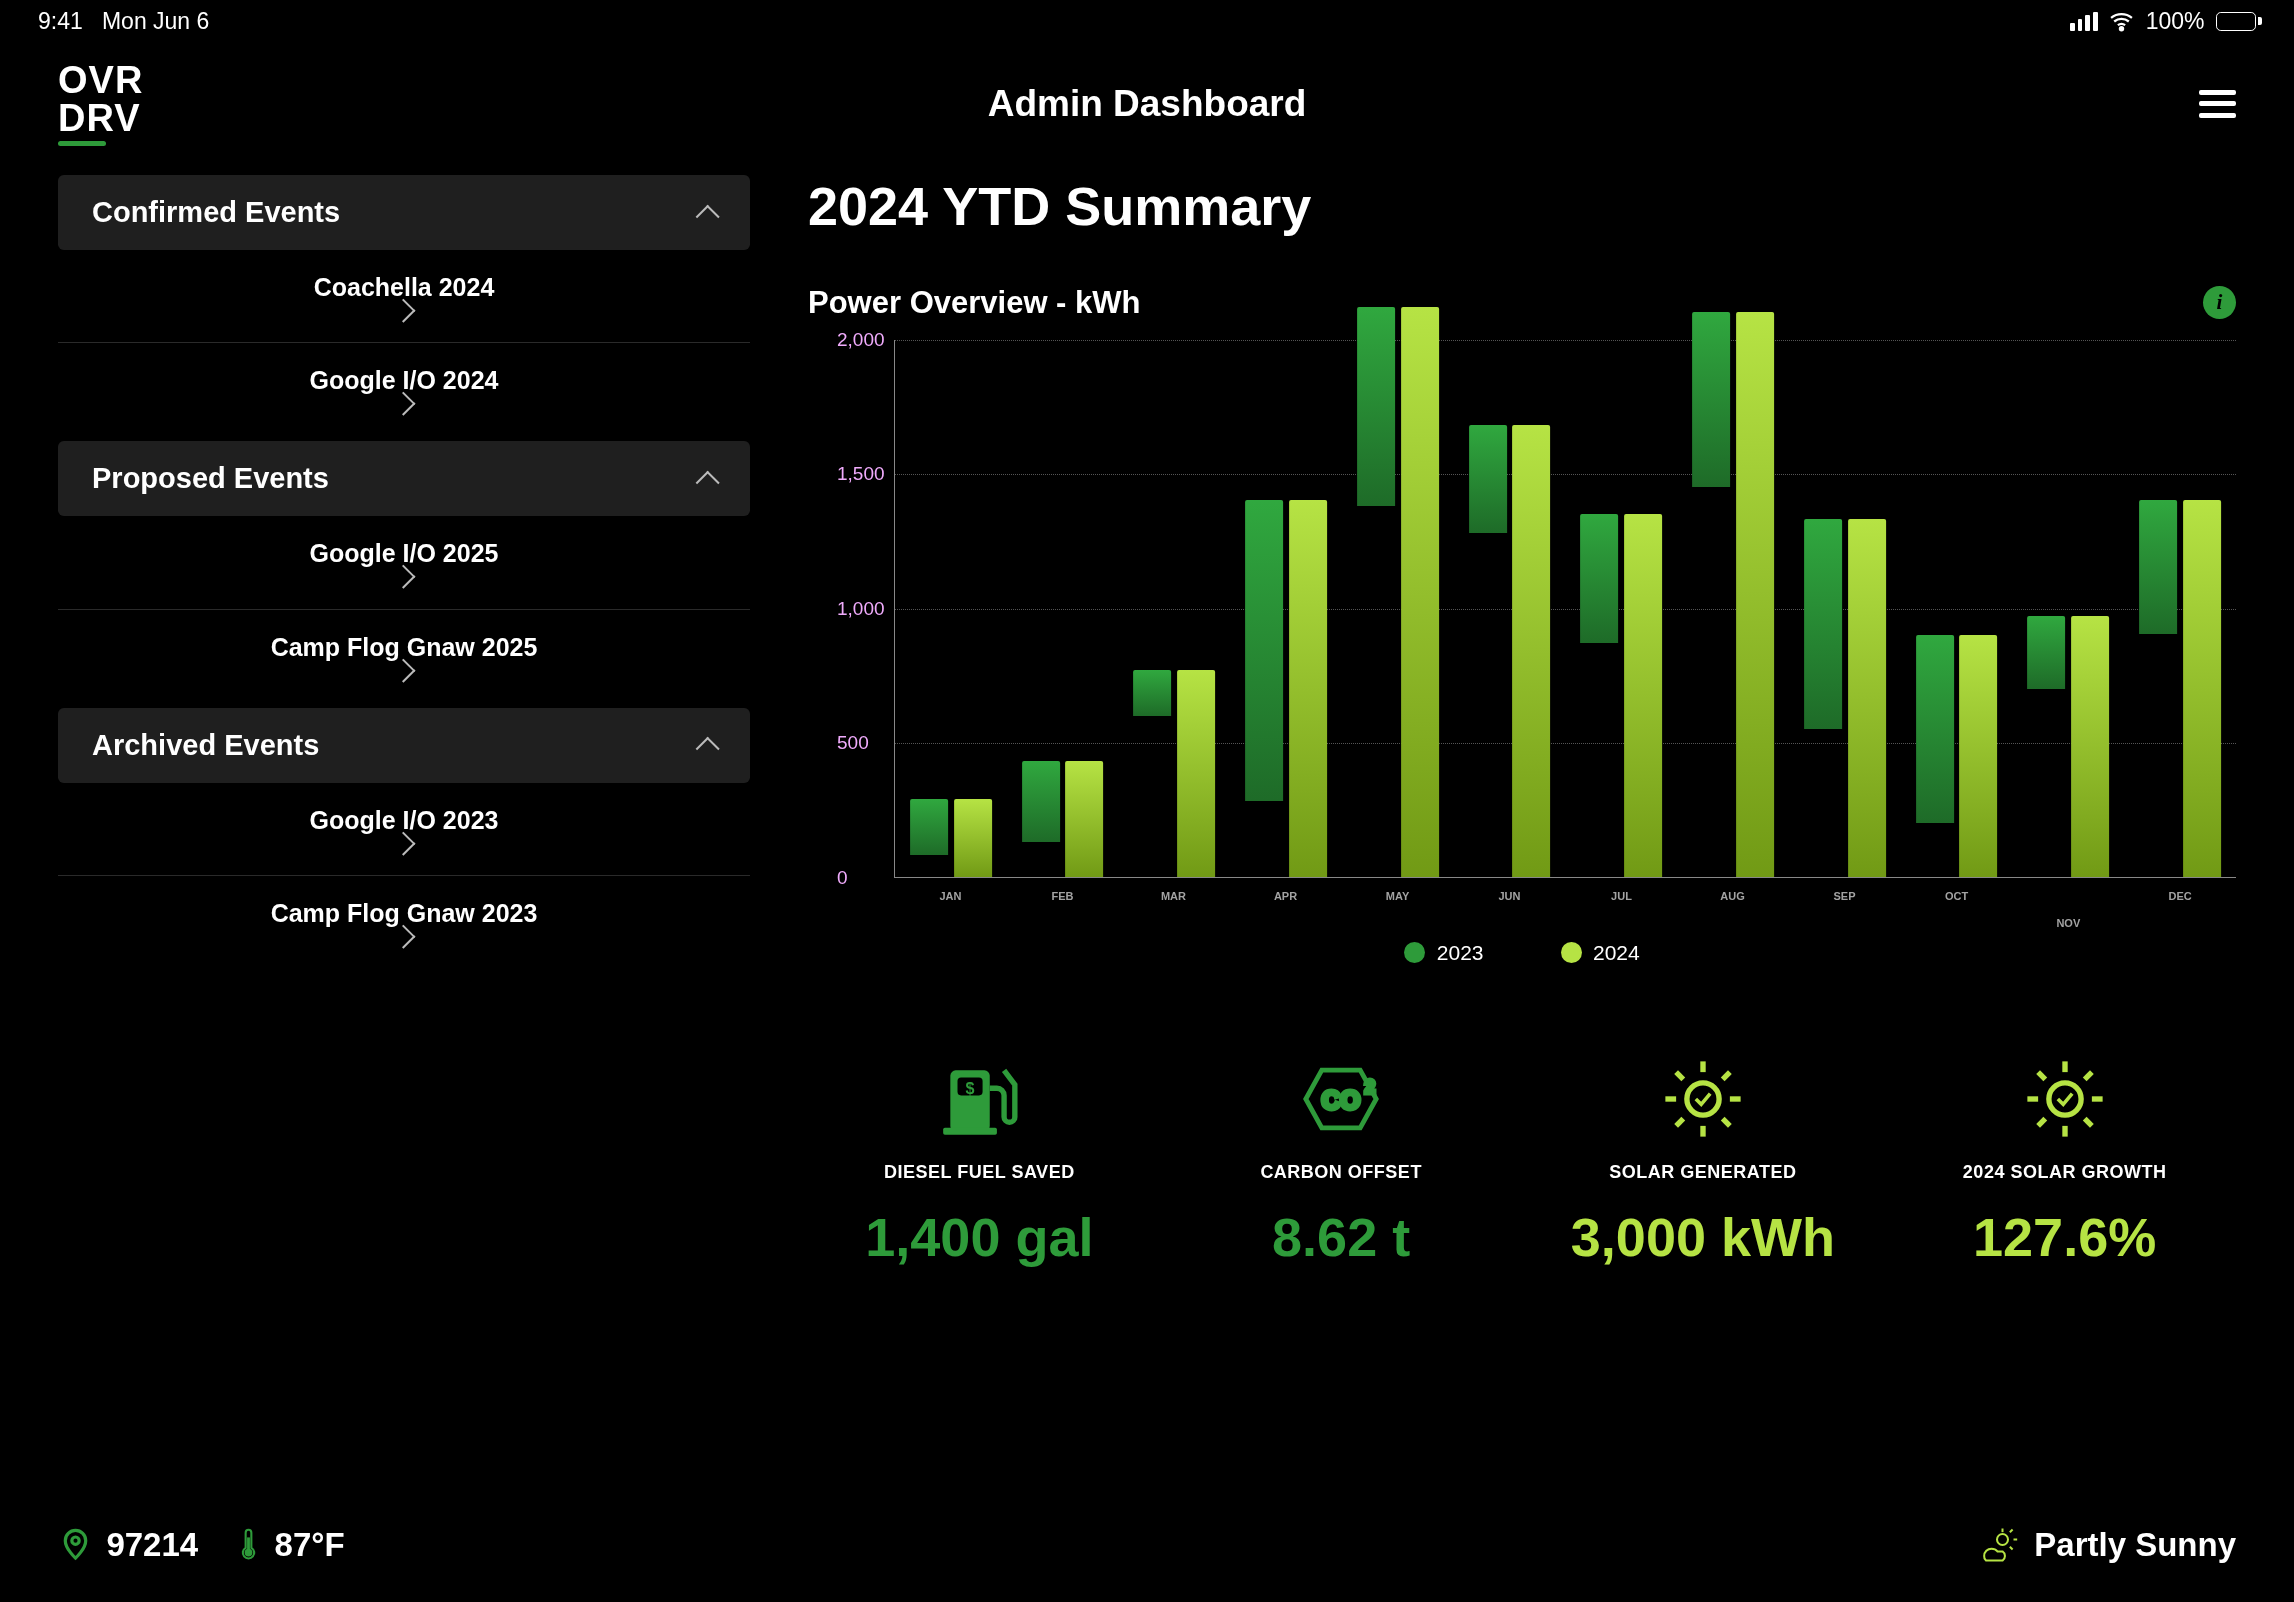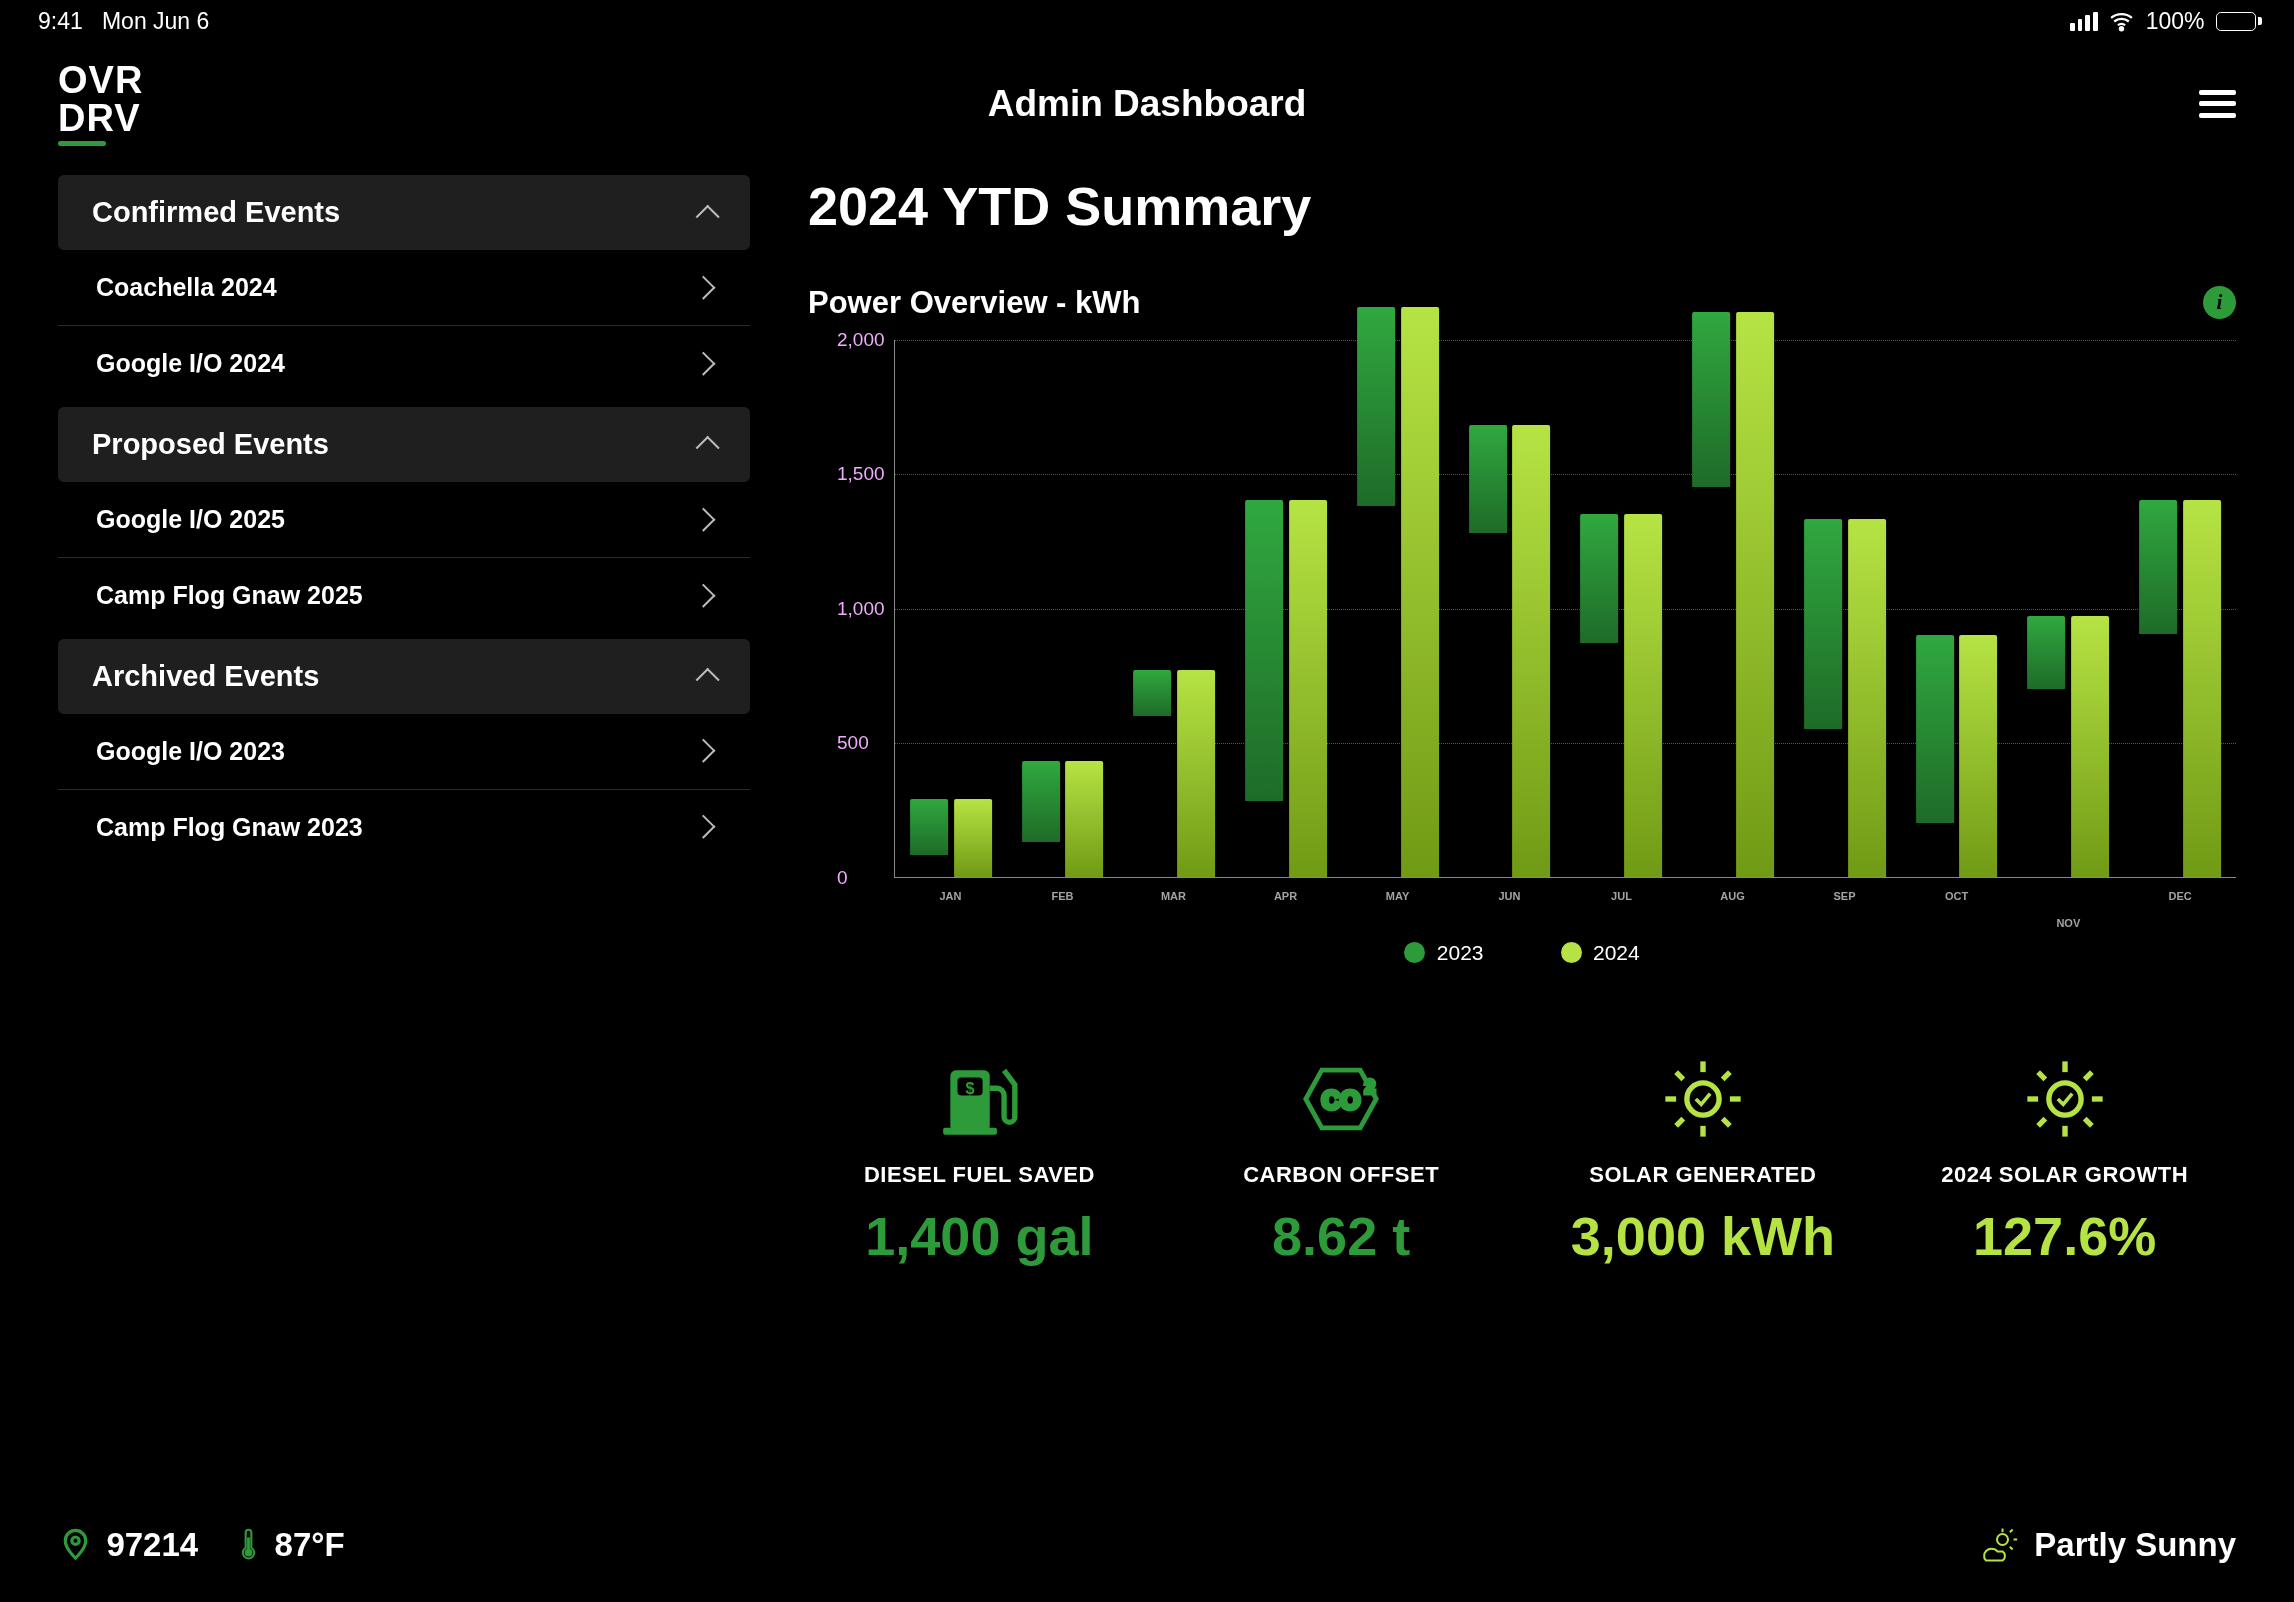--- a/index.html
+++ b/index.html
@@ -86,20 +86,21 @@
   cursor: pointer;
 }
 .section-title { font-size: 29px; font-weight: 700; }
 .list-item {
   padding: 23px 38px;
   display: flex;
   justify-content: space-between;
   align-items: center;
   border-bottom: 1px solid #2a2a2a;
   cursor: pointer;
+  flex-direction: column;
 }
 .list-item:last-child { border-bottom: none; }
 .item-label { font-size: 25px; font-weight: 600; }
 .chev { width: 17.3px; height: 17.3px; border-right: 2.9px solid #bbb; border-bottom: 2.9px solid #bbb; flex-shrink:0; }
 .chev-right { transform: rotate(-45deg); }
 .chev-up { transform: rotate(-135deg); margin-top:7.7px; }
 .sidebar-section { margin-bottom: 5.8px; }
 
 
 .h1 { font-size: 54px; font-weight: 800; margin-bottom: 48px; }
@@ -131,21 +132,21 @@
 .bar-2023 { background: linear-gradient(0deg, #1e6b28, #30a83f); }
 .bar-2024 { background: linear-gradient(0deg, #719a15, #b6e344); }
 .legend { display:flex; gap:77px; justify-content:center; margin-top: 48px; position:absolute; bottom:-9.6px; left:0; right:0; }
 .legend-item { display:flex; align-items:center; gap:11.5px; font-size:21px; }
 .legend-dot { width:21px; height:21px; border-radius:50%; }
 
 
 .stats { display:flex; justify-content: space-between; margin-top: 96px; gap: 19px; }
 .stat { flex:1; text-align:center; }
 .stat-icon { height: 96px; display:flex; align-items:center; justify-content:center; margin-bottom:15.4px; }
-.stat-label { font-size: 22px; font-weight:800; letter-spacing: 0.5px; margin-bottom: 17px; }
+.stat-label { font-size: 18px; font-weight:800; letter-spacing: 0.5px; margin-bottom: 23px; }
 .stat-value { font-size: 54px; font-weight:800; }
 .c-green { color:#2e9b3a; }
 .c-lime { color:#b6e344; }
 
 
 .app-footer {
   position: absolute;
   bottom: 38px;
   left: 58px;
   right: 58px;

